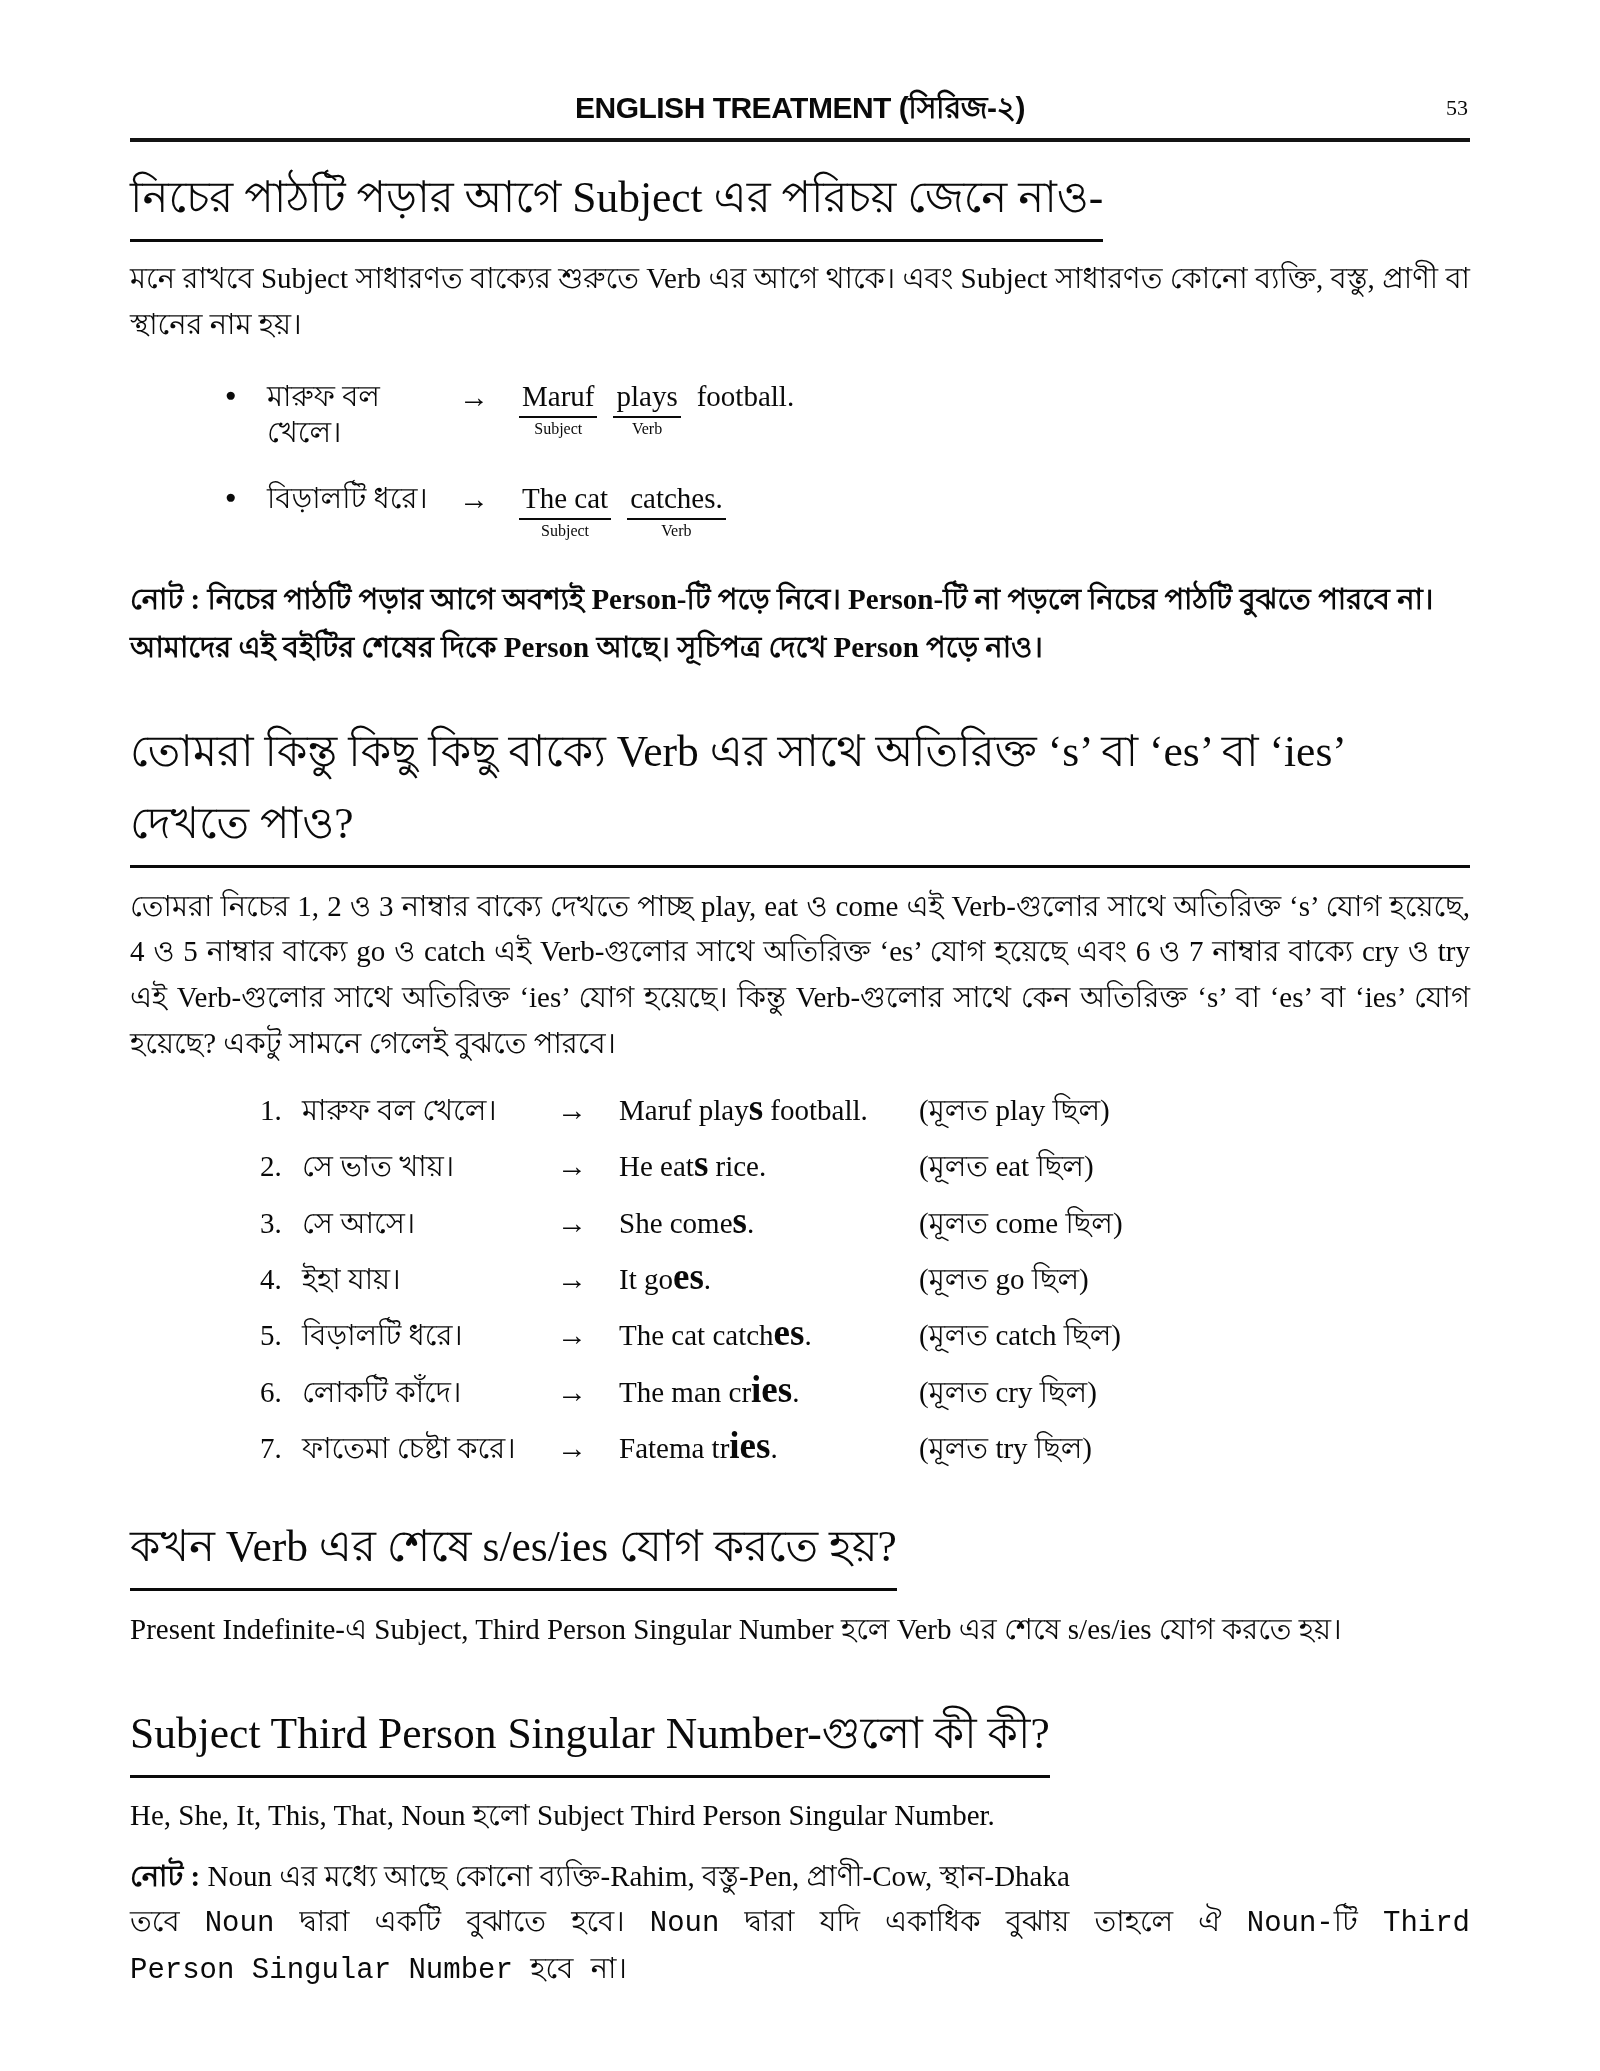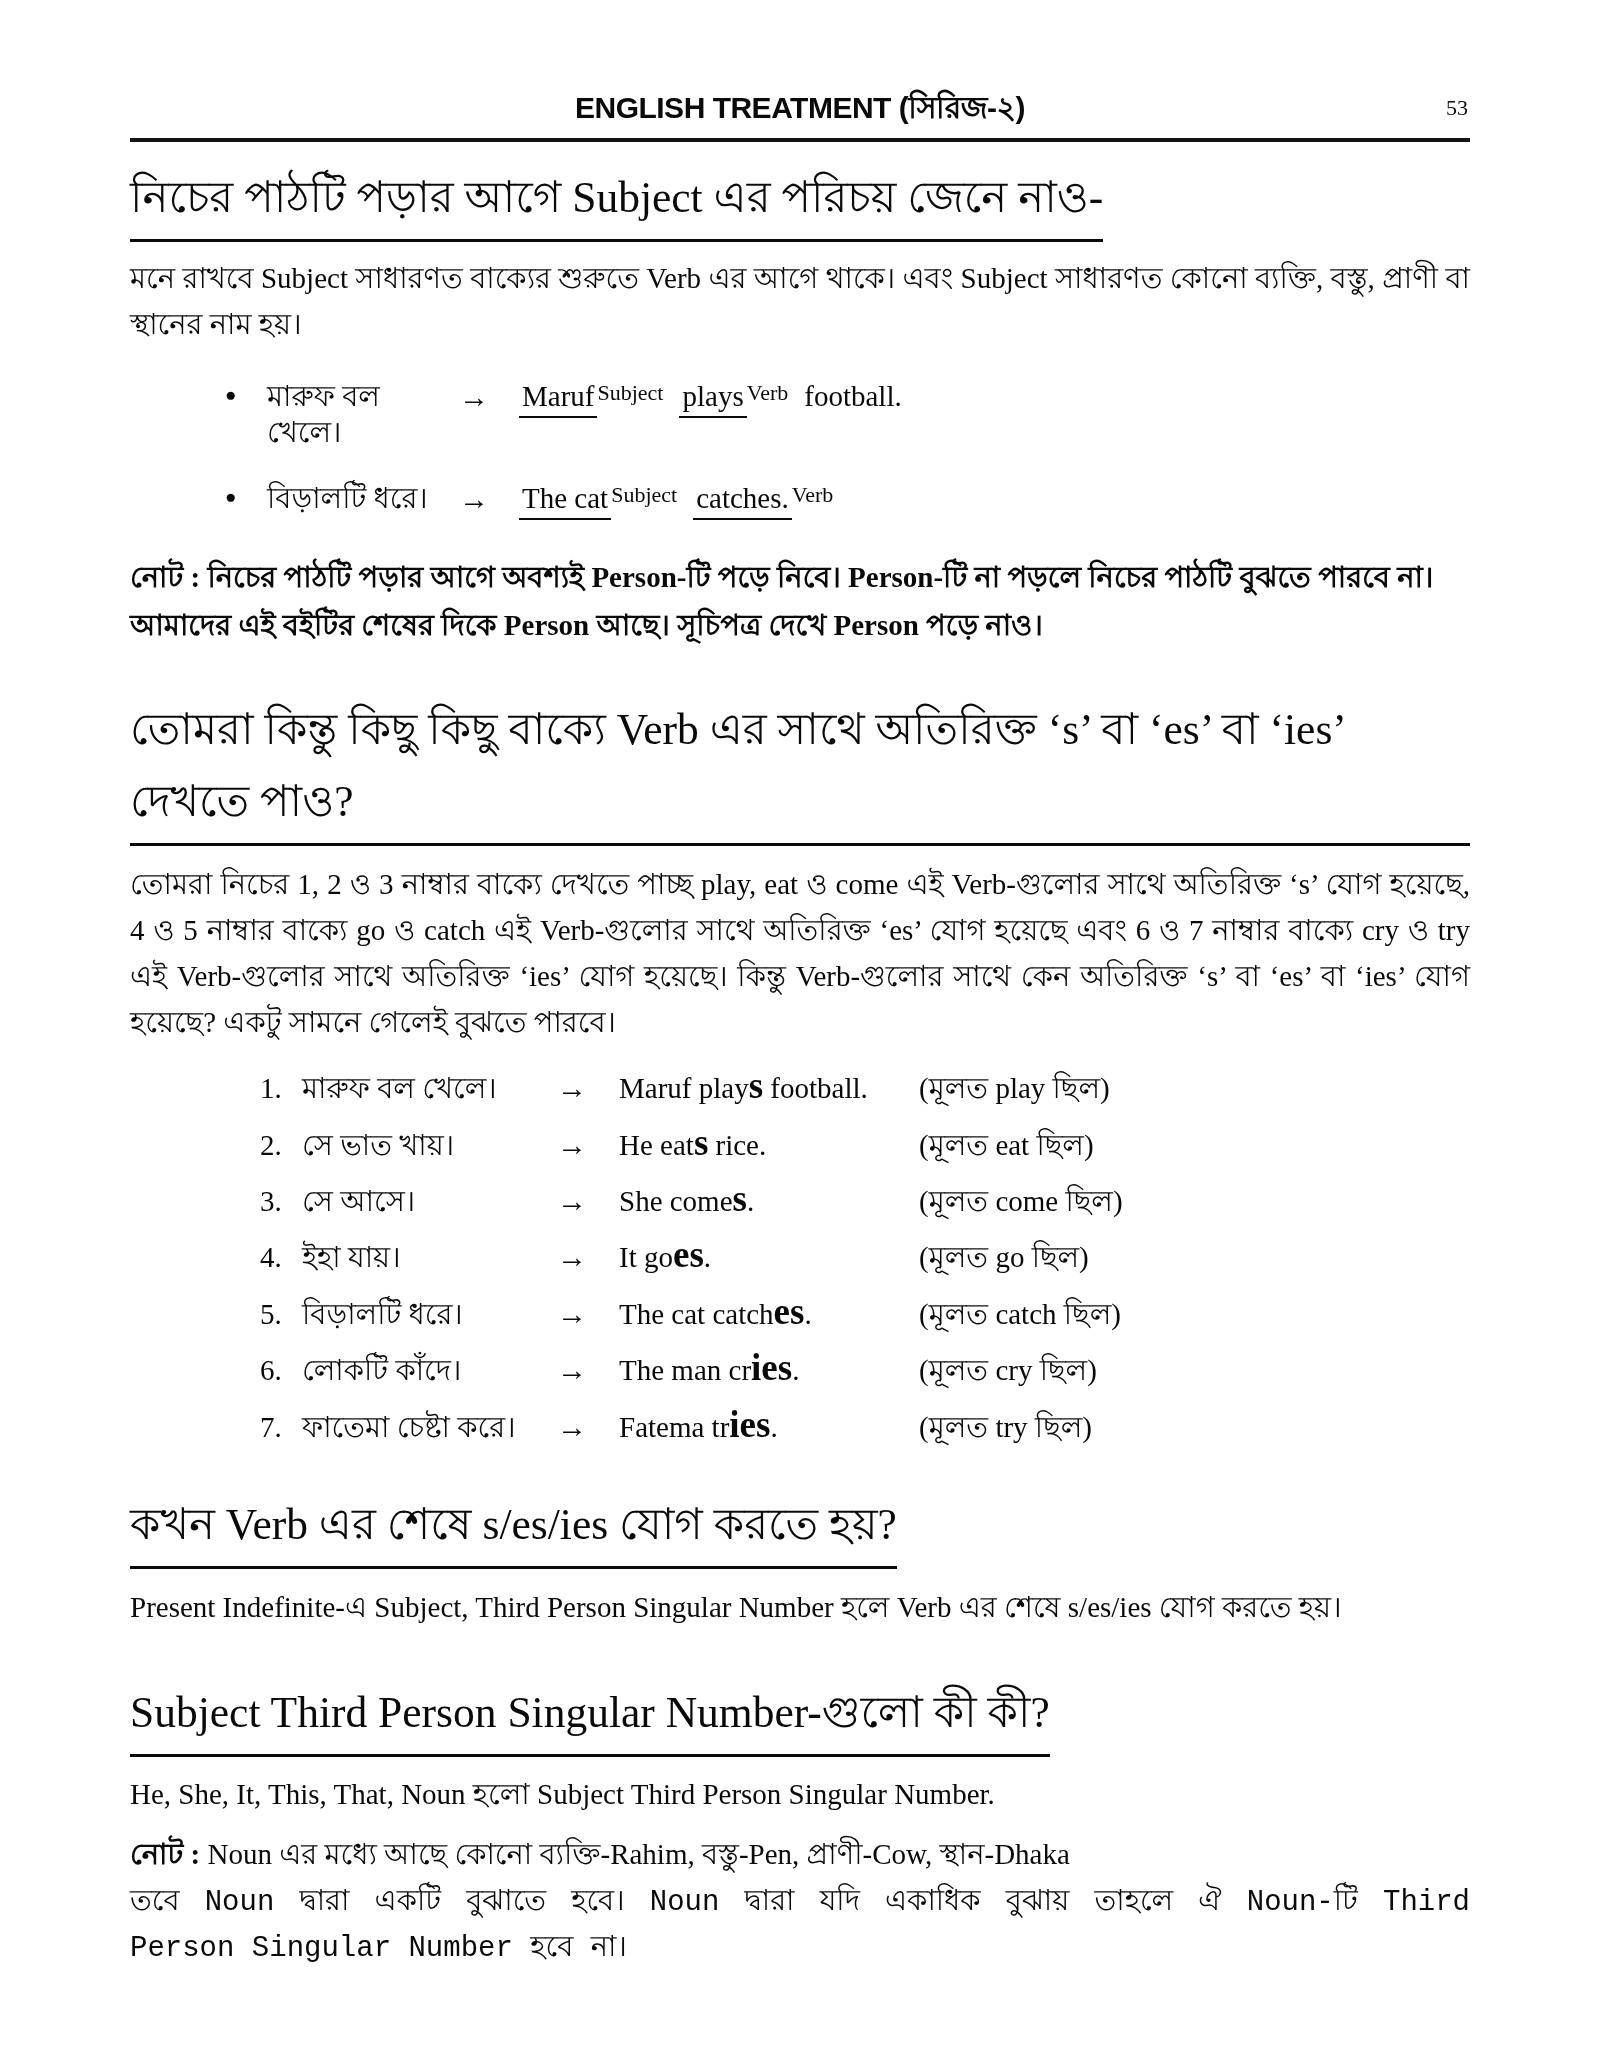--- a/index.html
+++ b/index.html
@@ -56,25 +56,25 @@
   .sec1-body { margin-top: 14px; }
   .example-row {
     display: flex; align-items: flex-start;
     margin-left: 95px; margin-top: 30px;
     line-height: 1.25;
   }
   .bullet-cell { width: 42px; font-size: 19px; padding-top: 5px; }
   .ex-bangla { width: 192px; }
   .ex-arrow { width: 60px; font-size: 30px; }
   .word-stack {
-    display: inline-flex; align-items: flex-start;
+    display: inline-flex; flex-direction: column; align-items: center;
     margin-right: 16px;
   }
   .word { border-bottom: 2px solid #0a0a0a; padding: 0 3px 2px; }
-  .word-label { font-size: 22px; line-height: 1.35; }
+  .word-label { font-size: 16px; line-height: 1.35; }
   .ex-tail { padding-top: 0; }
   .note1 {
     margin-top: 34px;
     font-weight: 700;
     line-height: 1.65;
     text-align: justify;
   }
   
   .sec2-heading { margin-top: 46px; }
   .sec2-body { margin-top: 16px; line-height: 1.58; }

